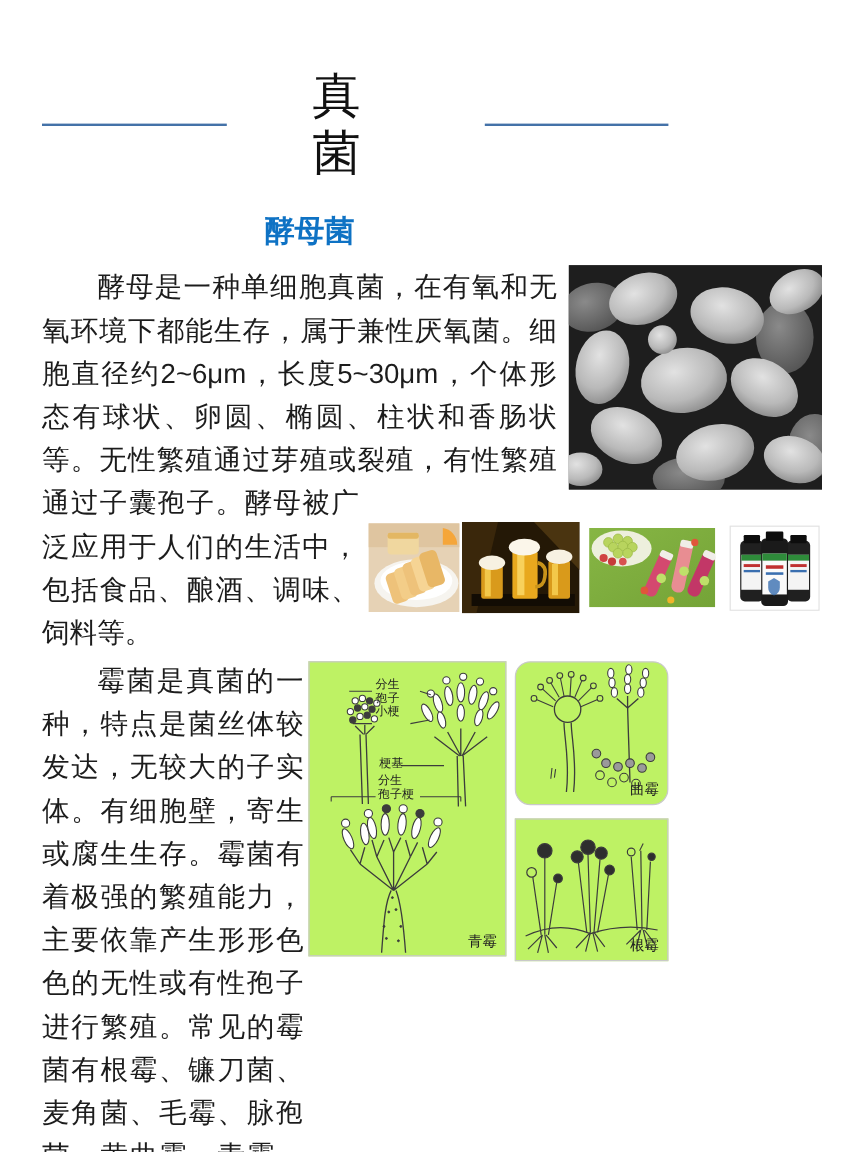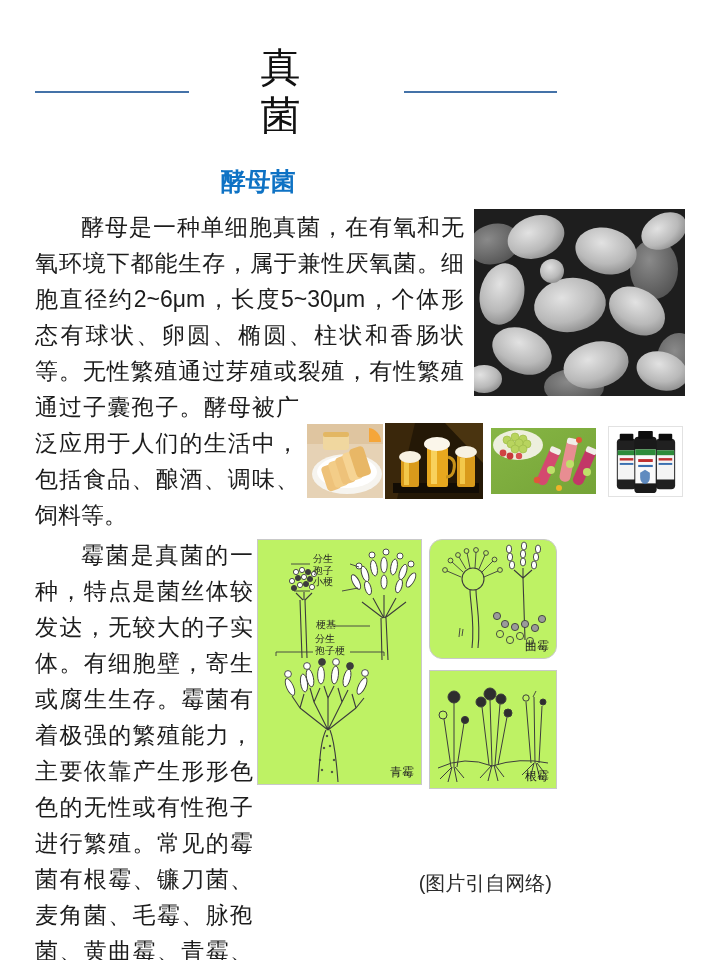--- a/index.html
+++ b/index.html
@@ -1,21 +1,21 @@
 <!DOCTYPE html>
 <html lang="zh"><head>
 <meta charset="utf-8">
 <style>
   html,body{margin:0;padding:0;}
   body{
     width:720px;height:960px;background:#ffffff;overflow:hidden;
     font-family:"Liberation Sans","DejaVu Sans",sans-serif;
     color:#1c1c1c;
   }
-  .page{position:relative;width:592px;height:960px;padding:0 35px;box-sizing:border-box;}
+  .page{position:relative;width:592px;height:960px;padding:12px 35px;box-sizing:border-box;}
 
   
   .header{display:flex;justify-content:center;align-items:center;gap:72px;margin:0;padding-top:44px;}
   .rule{width:186px;height:2px;background:#4472a8;}
   .main-title{
     margin:0;font-family:"Liberation Serif","DejaVu Serif",serif;font-weight:400;
     font-size:40px;line-height:48px;color:#111;letter-spacing:3px;
   }
 
   
@@ -405,15 +405,14 @@
             <circle cx="113" cy="31" r="3" fill="#2e2e2e"></circle>
             <path d="M104 92 L92 104 M104 92 L100 108 M106 92 L110 108 M107 92 L116 104"></path>
           </svg>
           <span class="diagram-caption">根霉</span>
         </div>
       </div>
 
     </div>
   </div>
 
-  <div class="footer">(图片引自网络)</div>
 
 </div>
 
 </body></html>

